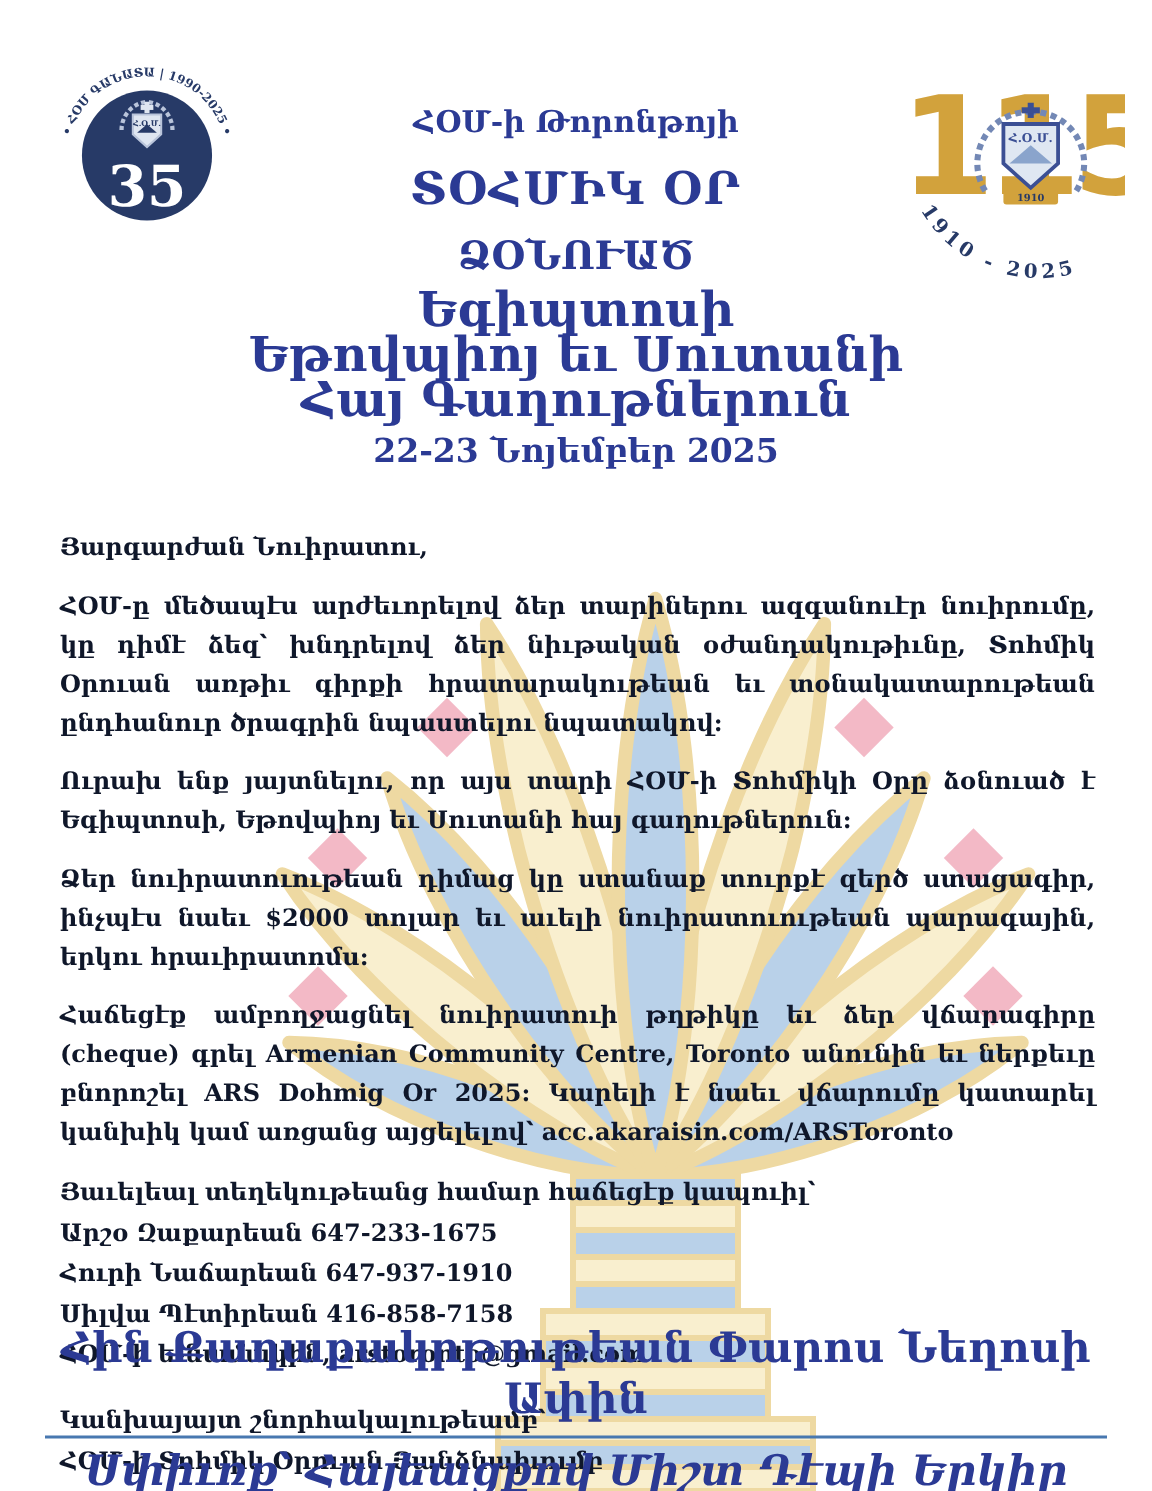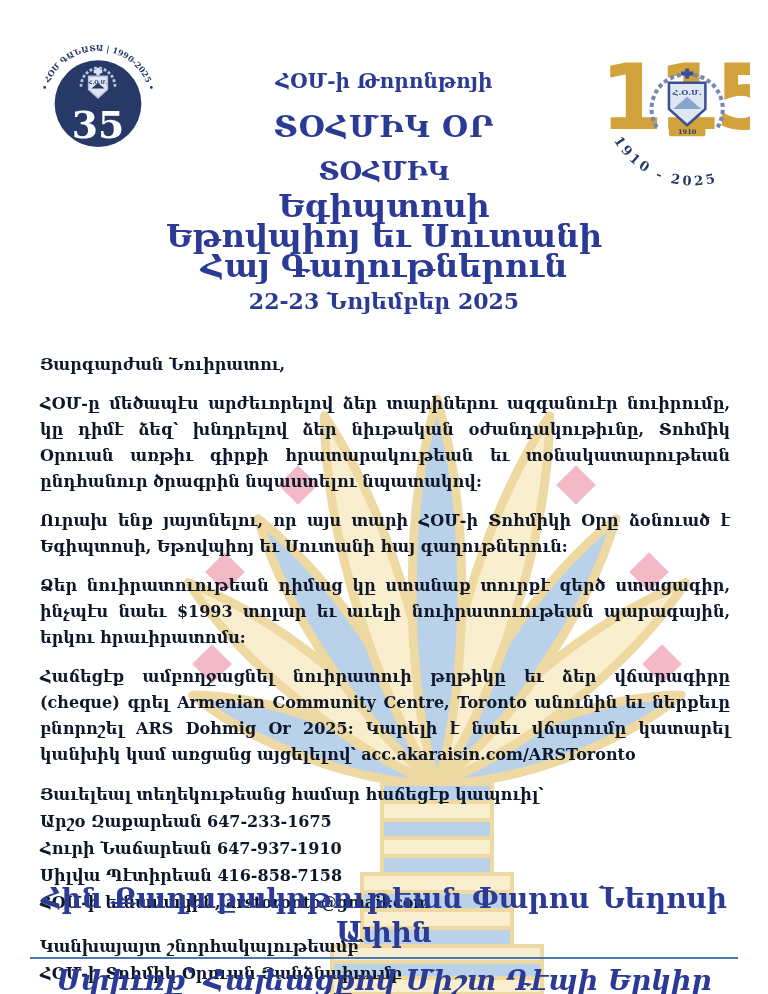--- a/index.html
+++ b/index.html
@@ -113,32 +113,32 @@
       <text x="88" y="105" font-size="6.5" font-weight="bold" fill="#273a67" text-anchor="middle">1910</text>
     </g>
     <text font-size="13" font-weight="bold" fill="#273a67" letter-spacing="3">
       <textPath href="#arcR" startOffset="6%">1910 - 2025</textPath>
     </text>
   </svg>
 
   <div class="header">
     <div class="h-line">ՀՕՄ-ի Թորոնթոյի</div>
     <div class="h-title">ՏՕՀՄԻԿ ՕՐ</div>
-    <div class="h-sub">ՏՕՀՄԻԿ</div>
+    <div class="h-sub">ՁՕՆՈՒԱԾ</div>
     <div class="h-ded h-ded-first">Եգիպտոսի</div>
     <div class="h-ded">Եթովպիոյ  եւ Սուտանի</div>
     <div class="h-ded">Հայ Գաղութներուն</div>
     <div class="h-date">22-23 Նոյեմբեր 2025</div>
   </div>
 
   <div class="body-text">
     <div class="salutation">Յարգարժան Նուիրատու,</div>
     <p>ՀՕՄ-ը մեծապէս արժեւորելով ձեր տարիներու ազգանուէր նուիրումը, կը դիմէ ձեզ՝ խնդրելով ձեր նիւթական օժանդակութիւնը, Տոհմիկ Օրուան առթիւ գիրքի հրատարակութեան եւ տօնակատարութեան ընդհանուր ծրագրին նպաստելու նպատակով:</p>
     <p>Ուրախ ենք յայտնելու, որ այս տարի ՀՕՄ-ի Տոհմիկի Օրը ձօնուած է Եգիպտոսի, Եթովպիոյ  եւ Սուտանի հայ գաղութներուն:</p>
-    <p>Ձեր նուիրատուութեան դիմաց կը ստանաք տուրքէ զերծ ստացագիր, ինչպէս նաեւ $1993 տոլար եւ աւելի նուիրատուութեան պարագային, երկու հրաւիրատոմս:</p>
+    <p>Ձեր նուիրատուութեան դիմաց կը ստանաք տուրքէ զերծ ստացագիր, ինչպէս նաեւ $2000 տոլար եւ աւելի նուիրատուութեան պարագային, երկու հրաւիրատոմս:</p>
     <p>Հաճեցէք ամբողջացնել նուիրատուի թղթիկը եւ ձեր վճարագիրը (cheque) գրել Armenian Community Centre, Toronto անունին եւ ներքեւը բնորոշել ARS Dohmig Or 2025: Կարելի է նաեւ վճարումը կատարել կանխիկ կամ առցանց այցելելով՝  acc.akaraisin.com/ARSToronto</p>
 
     <div class="contact-row">Յաւելեալ տեղեկութեանց համար հաճեցէք կապուիլ՝</div>
     <div class="contact-row">
       <span class="cname">Արշօ Զաքարեան</span>
       <span>647-233-1675</span>
     </div>
     <div class="contact-row">
       <span class="cname">Հուրի Նաճարեան</span>
       <span>647-937-1910</span>

